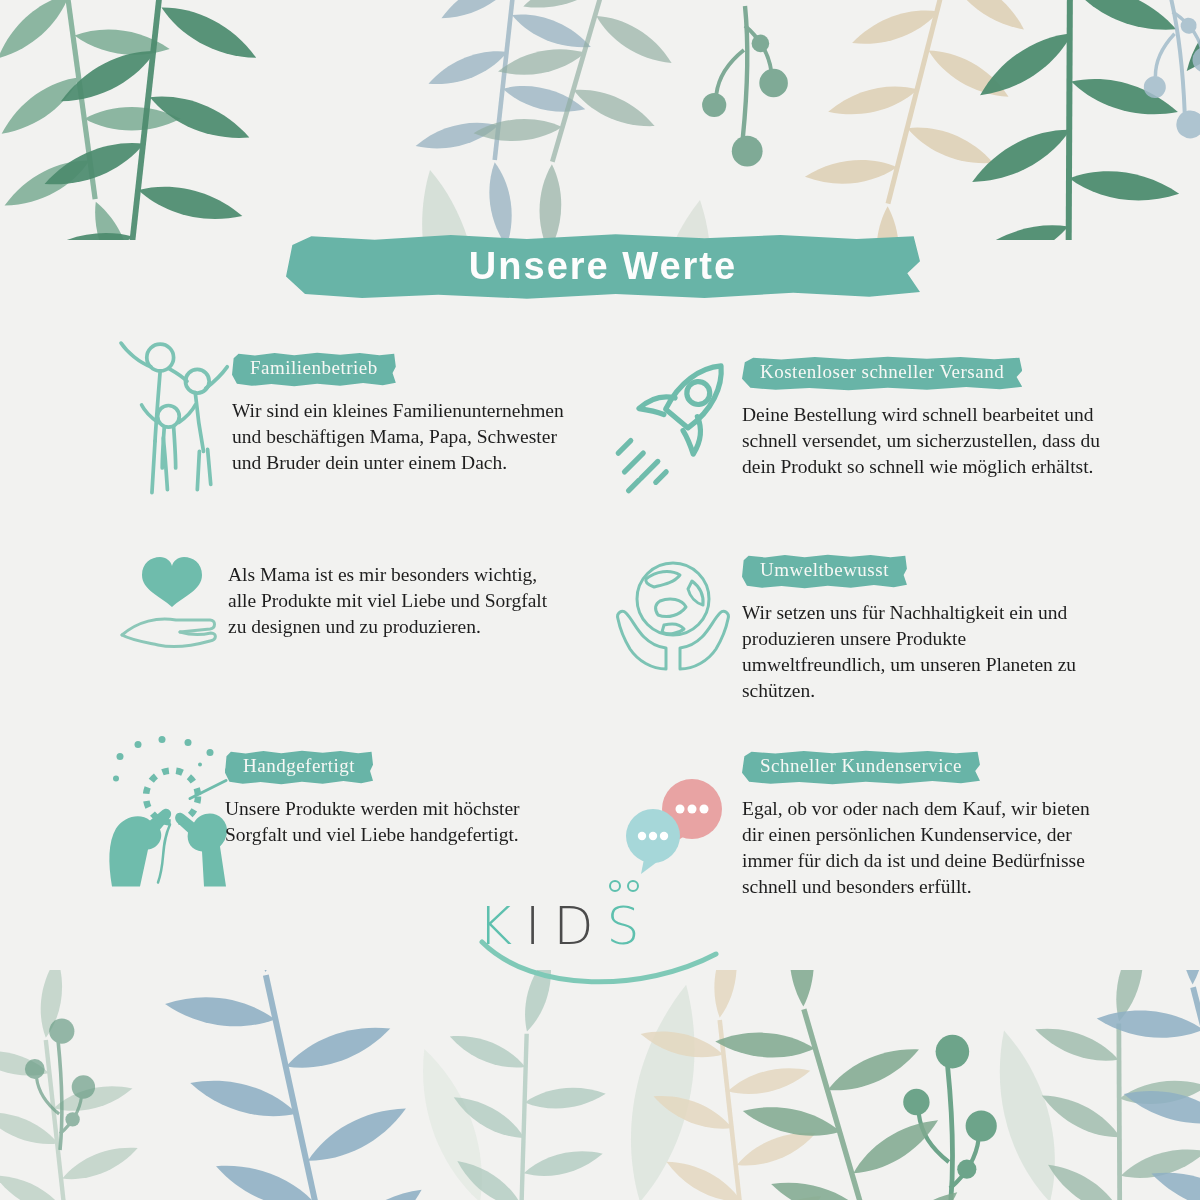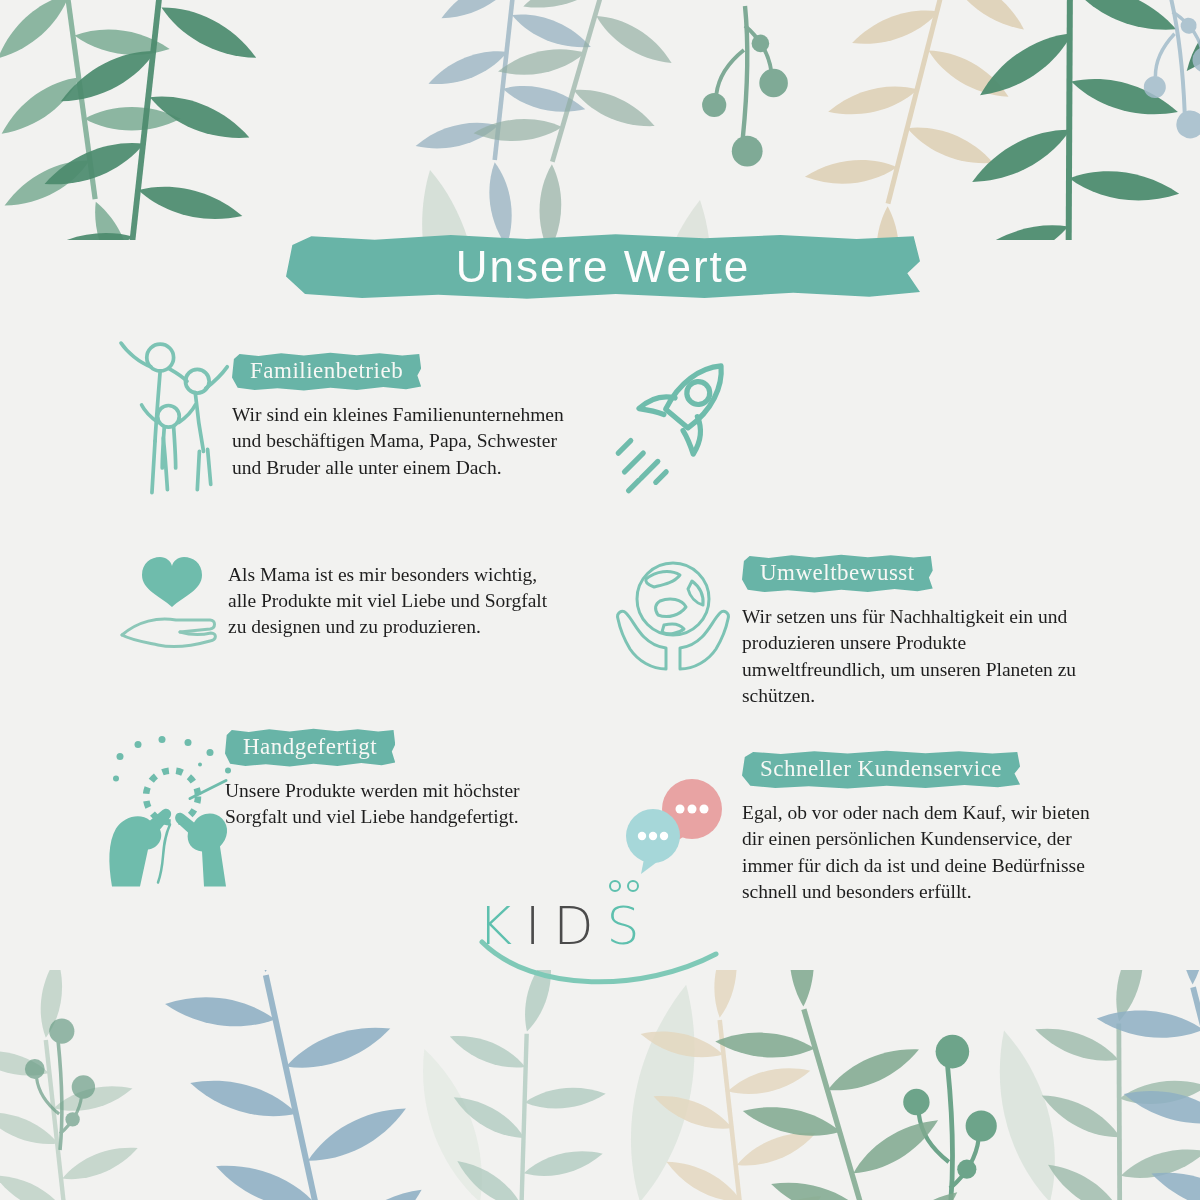--- a/index.html
+++ b/index.html
@@ -14,27 +14,27 @@
   .deco.bottom{bottom:0;}
 
   .brush{
     background:#68b4a7;color:#f7f8f5;
     clip-path:polygon(1% 18%,4% 5%,14% 10%,26% 3%,38% 9%,52% 2%,66% 8%,78% 3%,90% 9%,99% 5%,100% 42%,98% 60%,100% 88%,92% 95%,80% 89%,66% 97%,52% 91%,38% 98%,24% 92%,12% 97%,3% 91%,0% 65%);
   }
   .title-banner{
     position:absolute;left:286px;top:233px;width:634px;height:67px;
     display:flex;align-items:center;justify-content:center;
     font-family:"Liberation Sans",sans-serif;
-    font-size:44px;letter-spacing:2px;color:#fdfdfd;font-weight:400;
+    font-size:38px;letter-spacing:2px;color:#fdfdfd;font-weight:700;
   }
   .section{position:absolute;}
   .sec-icon{position:absolute;}
   .sec-head{
     display:inline-block;padding:6px 18px 8px;
-    font-size:23px;letter-spacing:.5px;line-height:1.1;
+    font-size:19px;letter-spacing:.5px;line-height:1.1;
   }
   .sec-body{
     margin-top:11px;font-size:19.5px;line-height:1.34;color:#1e1e1e;
   }
   .col-l .sec-body{width:342px;}
   .col-r .sec-body{width:358px;}
 
   .logo{position:absolute;left:478px;top:896px;width:400px;height:110px;}
   .logo-text{
     position:relative;display:flex;align-items:flex-end;
@@ -122,36 +122,40 @@
     <path d="M88,108 L86,145"></path>
     <path d="M96,106 L99,140"></path>
     <circle cx="58" cy="74" r="10.5"></circle>
     <path d="M48,80 C41,75 35,69 32,63"></path>
     <path d="M68,80 C75,75 81,69 84,63"></path>
     <path d="M54,84 C53,98 52,112 52,124"></path>
     <path d="M63,84 C64,98 65,112 65,124"></path>
   </svg>
   <div class="section col-l" style="left:232px;top:352px">
     <div class="sec-head brush">Familienbetrieb</div>
-    <div class="sec-body">Wir sind ein kleines Familienunternehmen und beschäftigen Mama, Papa, Schwester und Bruder alle unter einem Dach.</div>
+    <div class="sec-body">Wir sind ein kleines Familienunternehmen und beschäftigen Mama, Papa, Schwester und Bruder dein unter einem Dach.</div>
   </div>
 
   <svg class="sec-icon" style="left:612px;top:356px" width="125" height="138" viewBox="0 0 120 130" fill="none" stroke="#6fbcac" stroke-width="5" stroke-linecap="round" stroke-linejoin="round">
     <g transform="rotate(40 62 56) translate(2,-14)">
       <path d="M62,6 C76,20 83,44 76,72 L48,72 C41,44 48,20 62,6 Z"></path>
       <circle cx="62" cy="40" r="11"></circle>
       <path d="M48,58 C36,64 30,74 28,88 C36,83 44,79 50,77"></path>
       <path d="M76,58 C88,64 94,74 96,88 C88,83 80,79 74,77"></path>
     </g>
     <path d="M18,80 L6,92"></path>
     <path d="M30,92 L12,110"></path>
     <path d="M44,100 L28,116"></path>
     <path d="M52,110 L42,120"></path>
     <path d="M26,118 L16,128"></path>
   </svg>
+  <div class="section col-r" style="left:742px;top:356px">
+    <div class="sec-head brush">Kostenloser schneller Versand</div>
+    <div class="sec-body">Deine Bestellung wird schnell bearbeitet und schnell versendet, um sicherzustellen, dass du dein Produkt so schnell wie möglich erhältst.</div>
+  </div>
 
   <svg class="sec-icon" style="left:116px;top:548px" width="112" height="120" viewBox="0 0 112 118">
     <path fill="#6fbcac" d="M56,58 C44,47 26,41 26,26 C26,14 35,8 44,8 C50,8 55,12 56,17 C57,12 62,8 68,8 C77,8 86,14 86,26 C86,41 68,47 56,58 Z"></path>
     <g fill="none" stroke="#8cc7b8" stroke-width="3" stroke-linecap="round" stroke-linejoin="round">
       <path d="M6,86 C22,72 42,68 60,71 L94,71 C100,71 100,79 94,80 L64,83"></path>
       <path d="M64,83 C74,86 86,86 95,84 C101,84 101,91 94,92 C76,97 56,99 42,96 C28,93 15,91 6,86"></path>
     </g>
   </svg>
   <div class="section col-l" style="left:228px;top:551px">
     <div class="sec-body">Als Mama ist es mir besonders wichtig, alle Produkte mit viel Liebe und Sorgfalt zu designen und zu produzieren.</div>
@@ -181,21 +185,21 @@
         <circle cx="84" cy="8" r="3.5"></circle>
       <circle cx="106" cy="18" r="3.5"></circle>
         <circle cx="12" cy="44" r="3"></circle>
       <circle cx="124" cy="36" r="3"></circle>
         <circle cx="96" cy="30" r="2"></circle>
     </g>
     <circle cx="68" cy="62" r="26" fill="none" stroke="#6fbcac" stroke-width="6.5" stroke-dasharray="6.5 7.5"></circle>
     <path d="M66,90 C56,112 62,126 54,148" fill="none" stroke="#6fbcac" stroke-width="2.5" stroke-linecap="round"></path>
     <line x1="86" y1="64" x2="122" y2="46" stroke="#6fbcac" stroke-width="3" stroke-linecap="round"></line>
   </svg>
-  <div class="section col-l" style="left:225px;top:728px">
+  <div class="section col-l" style="left:225px;top:750px">
     <div class="sec-head brush">Handgefertigt</div>
     <div class="sec-body">Unsere Produkte werden mit höchster Sorgfalt und viel Liebe handgefertigt.</div>
   </div>
 
   <svg class="sec-icon" style="left:620px;top:772px" width="112" height="112" viewBox="0 0 112 110">
     <g>
       <circle cx="72" cy="36" r="30" fill="#e8a3a3"></circle>
       <path d="M52,58 L45,76 L63,64 Z" fill="#e8a3a3"></path>
       <circle cx="60" cy="36" r="4.5" fill="#ffffff"></circle>
       <circle cx="72" cy="36" r="4.5" fill="#ffffff"></circle>

